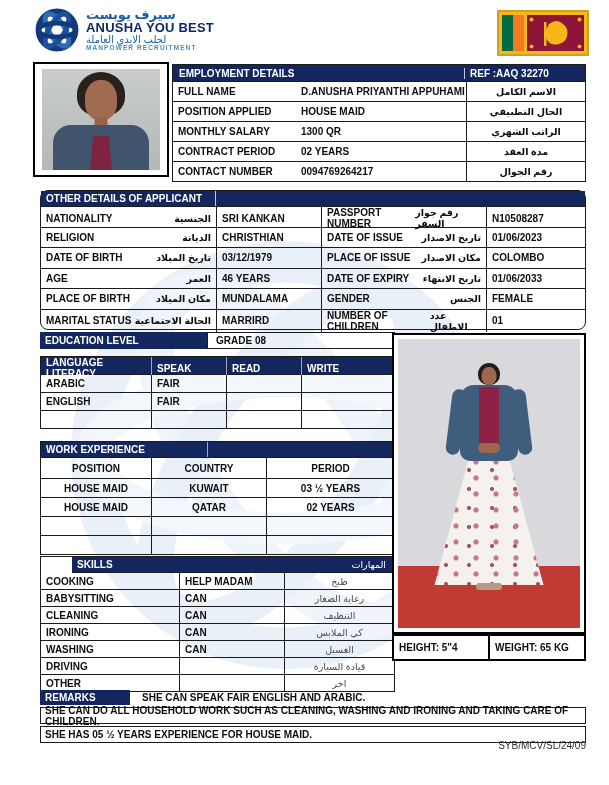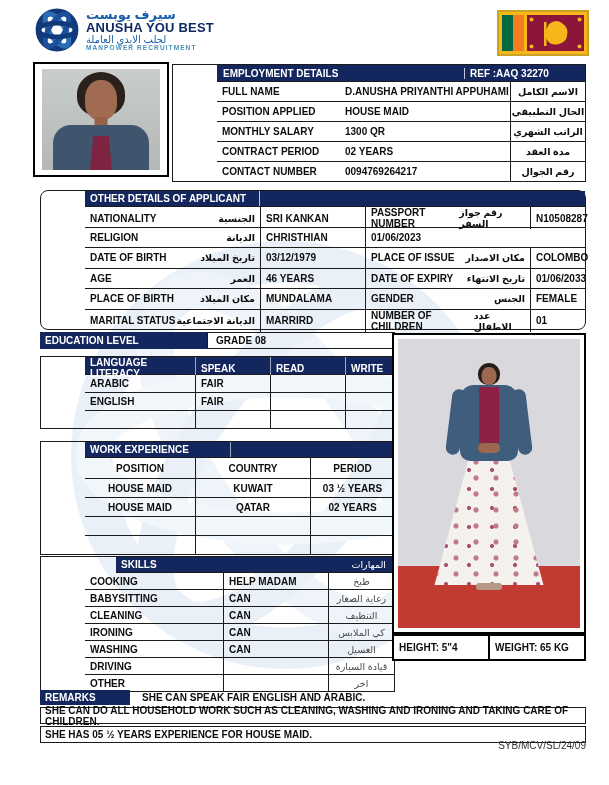--- a/index.html
+++ b/index.html
@@ -30,21 +30,21 @@
   .pphoto{position:relative;width:100%;height:100%;background:linear-gradient(#c9cdcc,#b3b7b5);overflow:hidden;}
   .p-hair{position:absolute;left:50%;top:3px;transform:translateX(-50%);width:48px;height:44px;background:#2a211d;border-radius:50% 50% 42% 42%;}
   .p-face{position:absolute;left:50%;top:11px;transform:translateX(-50%);width:32px;height:40px;background:#a06b50;border-radius:46% 46% 42% 42%;}
   .p-neck{position:absolute;left:50%;top:48px;transform:translateX(-50%);width:13px;height:10px;background:#96624a;}
   .p-body{position:absolute;left:50%;bottom:0;transform:translateX(-50%);width:96px;height:45px;background:#40556d;border-radius:18px 18px 0 0;}
   .p-shirt{position:absolute;left:50%;bottom:0;transform:translateX(-50%);width:22px;height:34px;background:#7e2441;clip-path:polygon(15% 0,85% 0,100% 100%,0 100%);}
   
   .bar{background:var(--navy);color:#fff;font-weight:bold;font-size:10px;display:flex;align-items:center;}
   .cellpad{padding-left:5px;}
   .b{font-weight:bold;font-size:10px;display:flex;align-items:center;}
-  .tbl{border:1px solid var(--border);box-sizing:border-box;background:transparent;padding-left:44px;}
+  .tbl{border:1px solid var(--border);box-sizing:border-box;background:transparent;}
   .row-line{border-bottom:1px solid var(--border);}
   .vline{border-left:1px solid var(--border);}
   
   .employment{left:172px;top:64px;width:414px;z-index:2;}
   .emp-head{height:16px;}
   .emp-title{flex:1;padding-left:6px;}
   .emp-ref{width:121px;border-left:1px solid rgba(255,255,255,.75);padding-left:5px;box-sizing:border-box;}
   .emp-row{display:grid;grid-template-columns:128px 165px 1fr;height:19px;}
   .emp-ar{justify-content:center;font-size:9.5px;}
   
@@ -207,20 +207,24 @@
           <span class="od-ar">رقم جواز السفر</span>
         </div>
       <div class="b vline cellpad">N10508287</div>
     </div>
     <div class="od-row row-line">
       <div class="b od-pair">
           <span>RELIGION</span>
           <span class="od-ar">الديانة</span>
         </div>
       <div class="b vline cellpad">CHRISTHIAN</div>
+      <div class="b vline od-pair">
+          <span>DATE OF ISSUE</span>
+          <span class="od-ar">تاريخ الاصدار</span>
+        </div>
       <div class="b vline cellpad">01/06/2023</div>
     </div>
     <div class="od-row row-line">
       <div class="b od-pair">
           <span>DATE OF BIRTH</span>
           <span class="od-ar">تاريخ الميلاد</span>
         </div>
       <div class="b vline cellpad">03/12/1979</div>
       <div class="b vline od-pair">
           <span>PLACE OF ISSUE</span>
@@ -248,21 +252,21 @@
       <div class="b vline cellpad">MUNDALAMA</div>
       <div class="b vline od-pair">
           <span>GENDER</span>
           <span class="od-ar">الجنس</span>
         </div>
       <div class="b vline cellpad">FEMALE</div>
     </div>
     <div class="od-row">
       <div class="b od-pair">
           <span>MARITAL STATUS</span>
-          <span class="od-ar">الديانة الاجتماعية</span>
+          <span class="od-ar">الحالة الاجتماعية</span>
         </div>
       <div class="b vline cellpad">MARRIRD</div>
       <div class="b vline od-pair">
           <span>NUMBER OF CHILDREN</span>
           <span class="od-ar">عدد الاطفال</span>
         </div>
       <div class="b vline cellpad">01</div>
     </div>
   </div>
 

